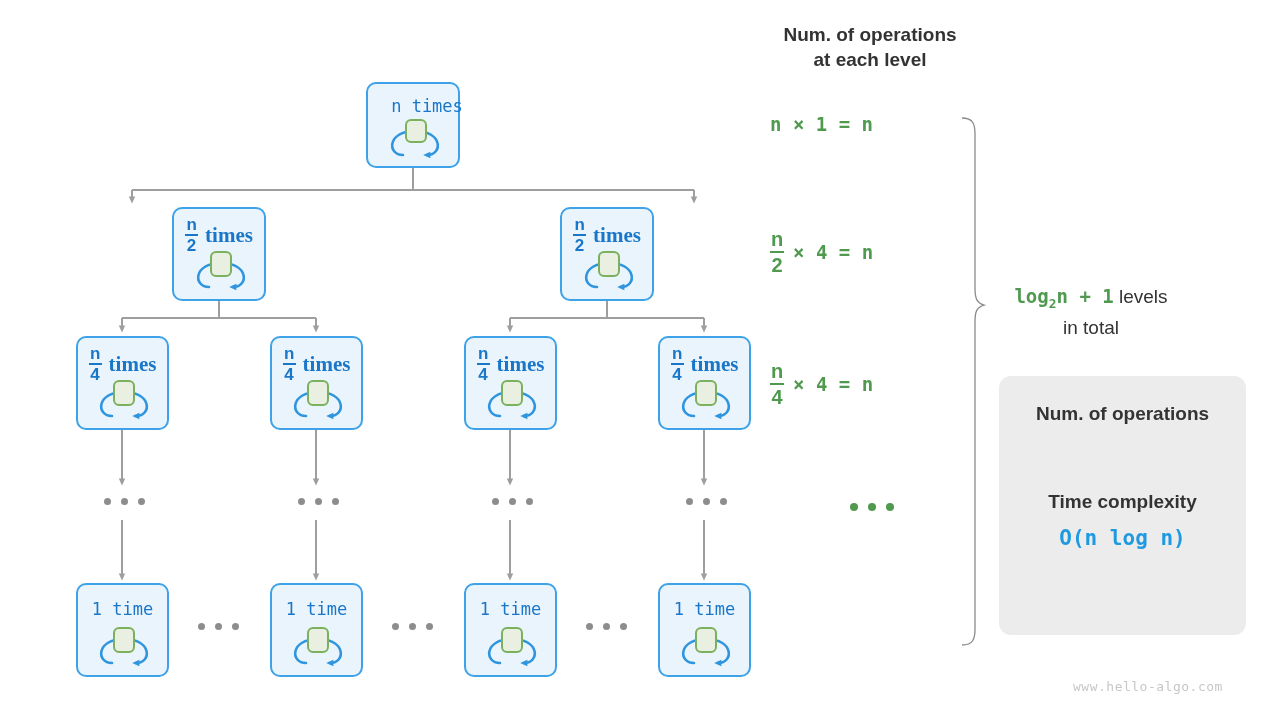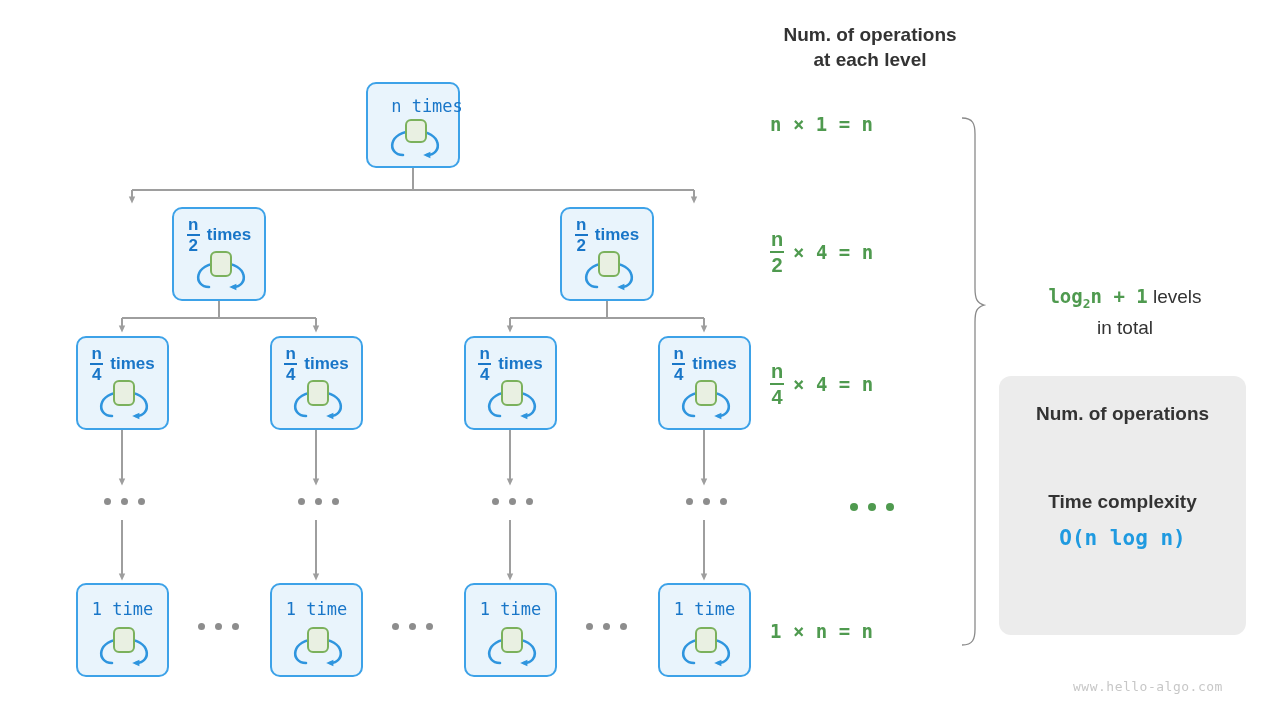--- a/index.html
+++ b/index.html
@@ -35,21 +35,21 @@
     line-height:1;vertical-align:middle;margin-right:7px;
     font-family:"Liberation Sans", sans-serif;font-weight:700;font-size:17px;
   }
   .frac .num{padding:0 1px;}
   .frac .den{padding:0 1px;}
   .frac .bar{
     display:block;width:100%;min-width:13px;height:2px;background:#1976c8;
     margin:1px 0;
   }
   .times-word{
-    font-family:Liberation Sans, sans-serif;font-weight:700;font-size:17px;
+    font-family:Liberation Serif, serif;font-weight:700;font-size:21px;
   }
   .inner-box{
     position:absolute;
     background:#e9f0e2;
     border:2px solid #7bb15c;
     border-radius:6px;
     box-sizing:border-box;
   }
   .loop-svg{position:absolute;pointer-events:none;}
 
@@ -377,25 +377,22 @@
     </span>
     <span>× 4 = n</span>
   </div>
 
   <div class="dots green" style="left:850px;top:503px;">
     <i></i>
       <i></i>
       <i></i>
   </div>
 
-  <div class="formula" style="left:770px;top:617px;width:200px;height:28px;">
-    <span>1 × n = n</span>
-  </div>
-
-  <div class="levels-note" style="left:1005px;top:283px;width:240px;">
+
+  <div class="levels-note" style="left:971px;top:283px;width:240px;">
     <div>
       <span class="greenmono"><span>log</span><sub>2</sub><span>n + 1</span></span>
       <span class="plain">levels</span>
     </div>
     <div class="plain">in total</div>
   </div>
 
   <div class="card" style="left:999px;top:376px;width:247px;height:259px;">
     <div class="card-heading" style="margin-top:27px;">Num. of operations</div>
     <div class="down-arrow" style="height:66px;"></div>

